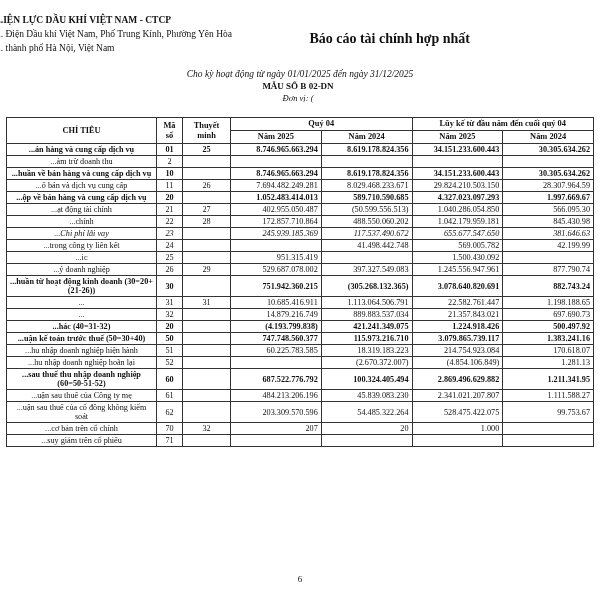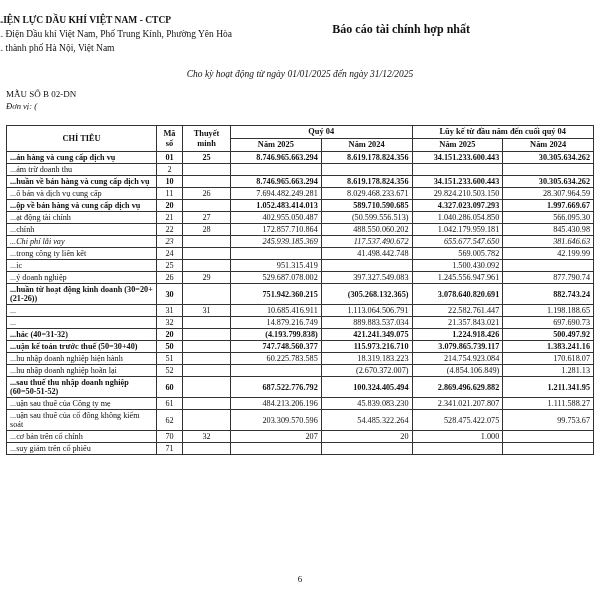--- a/index.html
+++ b/index.html
@@ -26,50 +26,50 @@
   }
   .lh-left{
     font-size:9.5px;
     line-height:1.45;
     font-weight:bold;
     white-space:nowrap;
     margin-left:-4px;
   }
   .lh-left .l2,.lh-left .l3{font-weight:normal;}
   .lh-right{
-    font-size:12px;
-    font-weight:bold;
-    margin-top:8px;
+    font-size:14px;
+    font-weight:bold;
+    margin-top:17px;
     margin-right:120px;
     white-space:nowrap;
   }
   
   .title-block{
     text-align:center;
     margin-top:14px;
   }
   .doc-title{
     font-size:12.5px;
     font-weight:bold;
     letter-spacing:.2px;
   }
   .doc-sub{
     font-size:9.5px;
     font-style:italic;
     margin-top:12px;
   }
   .form-row{
-    text-align:left;
+    text-align:center;
     font-size:9px;
-    font-weight:normal;
-    margin-top:10px;
+    font-weight:bold;
+    margin-top:2px;
     padding-right:4px;
   }
   .unit-row{
-    text-align:left;
+    text-align:center;
     font-size:8.5px;
     font-style:italic;
     margin-top:2px;
     padding-right:4px;
   }
   
   table.fin{
     width:100%;
     border-collapse:collapse;
     font-size:8.2px;
@@ -86,21 +86,21 @@
     font-weight:bold;
     font-size:8.4px;
     line-height:1.2;
   }
   .col-chitieu{width:150px;}
   .col-ma{width:26px;}
   .col-tm{width:48px;}
   .col-num{width:auto;}
   td.num{text-align:right;font-family:"Liberation Serif",serif;white-space:nowrap;}
   td.ctr{text-align:center;}
-  td.label{text-align:left;}
+  td.label{text-align:center;}
   tr.bold td{font-weight:bold;}
   tr.ital td.label,tr.ital td.num,tr.ital td.ctr{font-style:italic;}
   .pagenum{
     position:absolute;
     bottom:16px;
     left:0;right:0;
     text-align:center;
     font-size:9px;
   }
   

